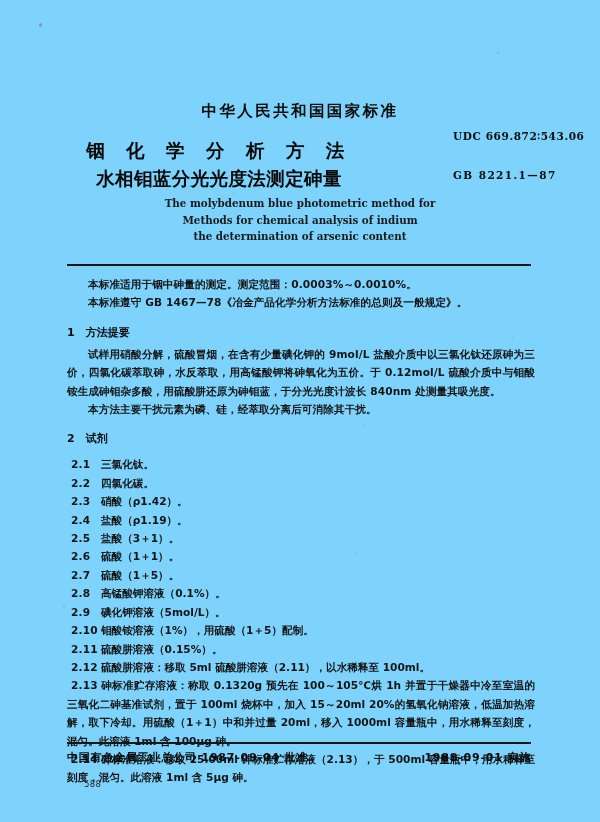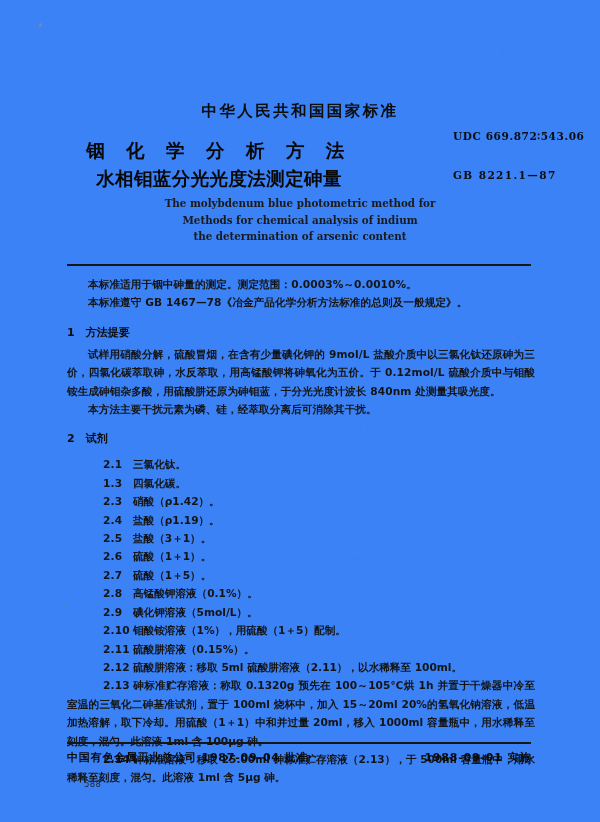--- a/index.html
+++ b/index.html
@@ -12,21 +12,21 @@
     height: 822px;
     position: relative;
     font-family: "DejaVu Sans", "Liberation Sans", sans-serif;
     color: #111111;
     overflow: hidden;
   }
 
   .page {
     position: absolute;
     inset: 0;
-    background: #3b82f6;
+    background: #7dd3fc;
   }
 
   
   .speck {
     position: absolute;
     background: #8a8a8a;
     border-radius: 50%;
     opacity: .75;
   }
   .speck-a { left: 39px;  top: 23px;  width: 3px; height: 4px; }
@@ -152,21 +152,21 @@
     text-indent: 0;
     text-align: justify;
   }
   .item .inum {
     display: inline-block;
     min-width: 30px;
     letter-spacing: .2px;
   }
   .item.wrap { padding-left: 0; }
   .item.wrap .inum {
-    margin-left: 36px;
+    margin-left: 4px;
   }
 
   
   .footer {
     position: absolute;
     left: 67px;
     top: 750px;
     width: 464px;
     display: flex;
     justify-content: space-between;
@@ -234,21 +234,21 @@
     <div class="p indent">本方法主要干扰元素为磷、硅，经萃取分离后可消除其干扰。</div>
 
     <div class="sec-head">
       <span class="num">2</span><span>试剂</span>
     </div>
 
     <div class="gap-sm"></div>
 
     <div id="reagent-list">
         <div class="item wrap"><span class="inum">2.1</span><span>三氯化钛。</span></div>
-        <div class="item wrap"><span class="inum">1.3</span><span>四氯化碳。</span></div>
+        <div class="item wrap"><span class="inum">2.2</span><span>四氯化碳。</span></div>
         <div class="item wrap"><span class="inum">2.3</span><span>硝酸（ρ1.42）。</span></div>
         <div class="item wrap"><span class="inum">2.4</span><span>盐酸（ρ1.19）。</span></div>
         <div class="item wrap"><span class="inum">2.5</span><span>盐酸（3＋1）。</span></div>
         <div class="item wrap"><span class="inum">2.6</span><span>硫酸（1＋1）。</span></div>
         <div class="item wrap"><span class="inum">2.7</span><span>硫酸（1＋5）。</span></div>
         <div class="item wrap"><span class="inum">2.8</span><span>高锰酸钾溶液（0.1%）。</span></div>
         <div class="item wrap"><span class="inum">2.9</span><span>碘化钾溶液（5mol/L）。</span></div>
         <div class="item wrap"><span class="inum">2.10</span><span>钼酸铵溶液（1%），用硫酸（1＋5）配制。</span></div>
         <div class="item wrap"><span class="inum">2.11</span><span>硫酸肼溶液（0.15%）。</span></div>
         <div class="item wrap"><span class="inum">2.12</span><span>硫酸肼溶液：移取 5ml 硫酸肼溶液（2.11），以水稀释至 100ml。</span></div>

